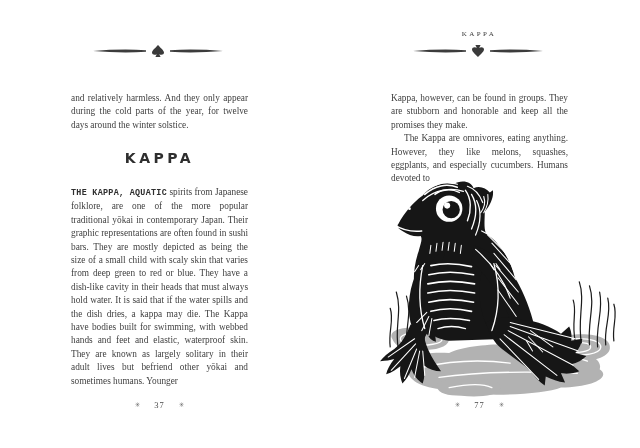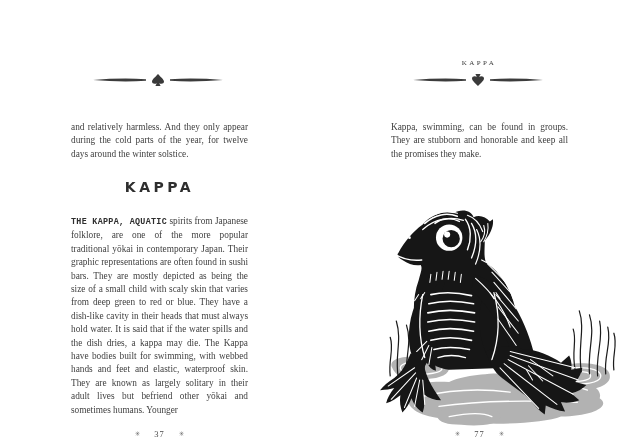--- a/index.html
+++ b/index.html
@@ -2,21 +2,21 @@
 <html><head>
 <meta charset="utf-8">
 <style>
   html,body { margin:0; padding:0; }
   body {
     width:640px; height:448px; background:#ffffff;
     font-family:"Liberation Serif", serif; color:#3f3f3f;
     -webkit-font-smoothing:antialiased;
   }
   .spread { position:relative; width:640px; height:448px; background:#ffffff; overflow:hidden; }
-  .page { position:absolute; top:0; width:320px; height:371px;margin-top:29px; }
+  .page { position:absolute; top:0; width:320px; height:371px; }
   .page-left  { left:0; }
   .page-right { left:320px; }
 
   .divider { position:absolute; left:93px; top:44px; width:130px; height:14px; }
 
   .runhead {
     position:absolute; left:71px; width:176px; top:30px; text-align:center;
     font-size:7px; letter-spacing:2.4px; color:#3a3a3a;
   }
 
@@ -87,21 +87,22 @@
 
     <svg class="divider" viewBox="0 0 130 14">
       <path d="M0,7 Q28,4.6 53,6.2 L53,7.8 Q28,9.4 0,7 Z" fill="#3c3c3c"></path>
       <path d="M130,7 Q102,4.6 77,6.2 L77,7.8 Q102,9.4 130,7 Z" fill="#3c3c3c"></path>
       <g transform="translate(65,7) scale(1,-1)">
         <path d="M0,-6 C-2.6,-3 -6,-0.6 -6,1.6 C-6,3.8 -3.2,4.4 -1.2,3.2 L-2.6,6 L2.6,6 L1.2,3.2 C3.2,4.4 6,3.8 6,1.6 C6,-0.6 2.6,-3 0,-6 Z" fill="#3a3a3a"></path>
       </g>
     </svg>
 
     <div class="col rbody">
-      <p>Kappa, swimming, can be found in groups. They are stubborn and honorable and keep all the promises they make.</p>
+      <p>Kappa, however, can be found in groups. They are stubborn and honorable and keep all the promises they make.</p>
+      <p class="para2">The Kappa are omnivores, eating anything. However, they like melons, squashes, eggplants, and especially cucumbers. Humans devoted to</p>
     </div>
 
     <div class="illus">
       <svg viewBox="0 0 240 222">
 
         <g fill="#b2b2b2">
           <path d="M14,158 C10,150 22,146 40,147 C60,148 72,150 70,159 C68,168 52,170 36,169 C22,168 17,165 14,158 Z"></path>
           <path d="M30,186 C20,178 40,170 70,172 C90,162 150,160 170,170 C200,168 222,176 218,188 C230,196 210,206 180,206 C160,214 90,216 70,208 C44,208 26,198 30,186 Z"></path>
           <path d="M148,166 C146,156 170,152 192,154 C214,152 230,158 228,168 C226,178 204,182 184,180 C162,182 150,176 148,166 Z"></path>
           <path d="M58,206 C54,200 70,196 92,198 C110,196 122,200 120,208 C118,214 98,216 82,214 C68,214 60,212 58,206 Z"></path>

